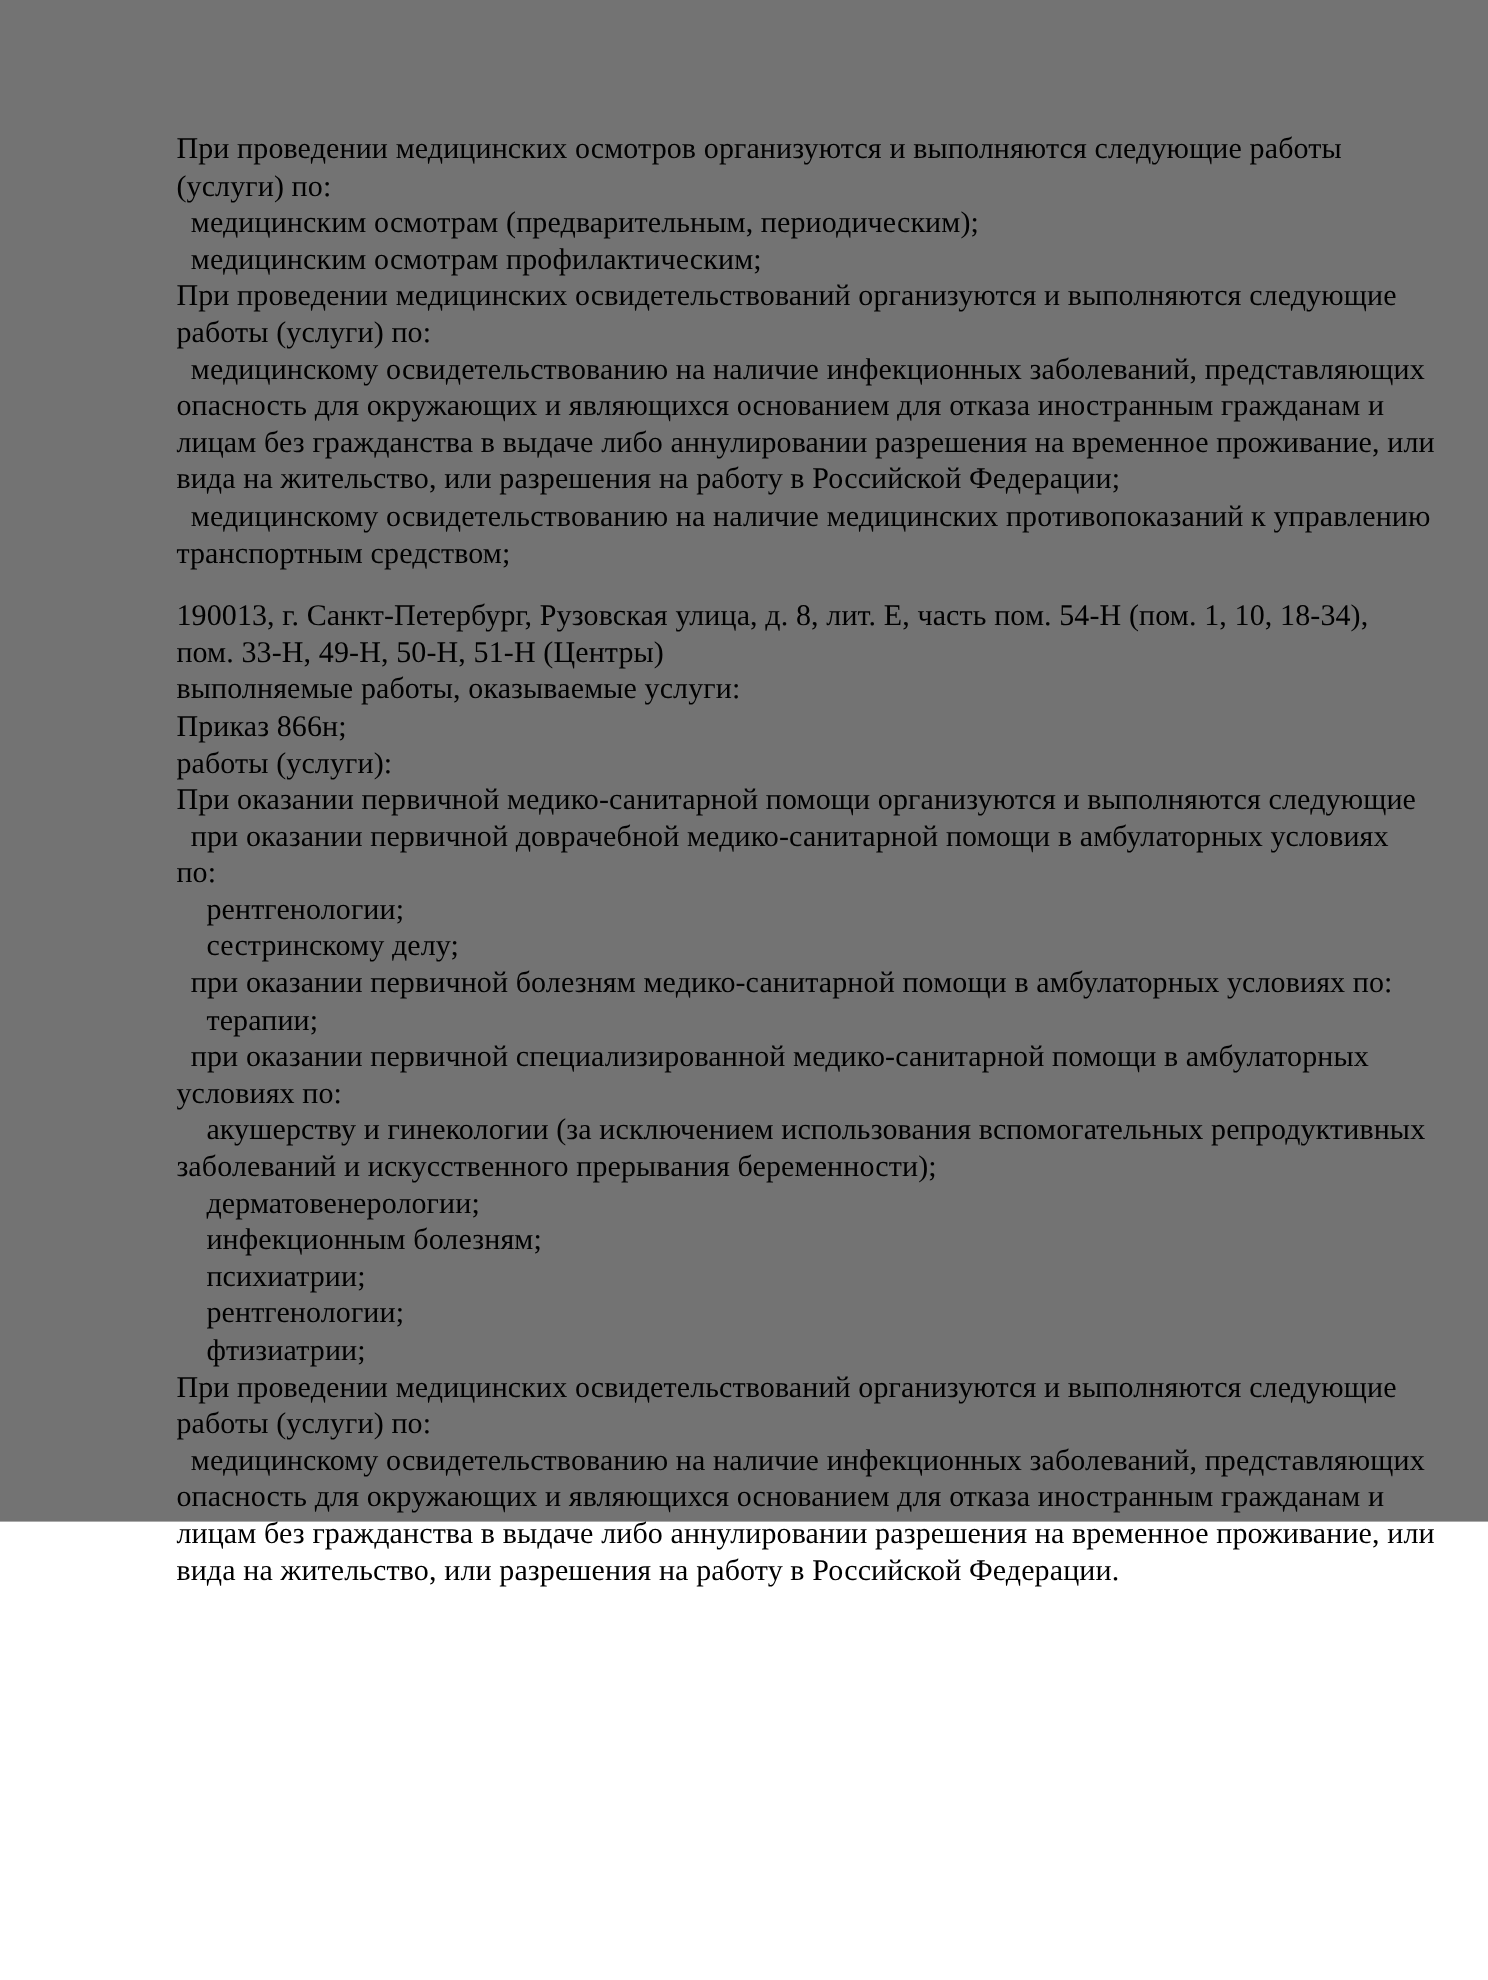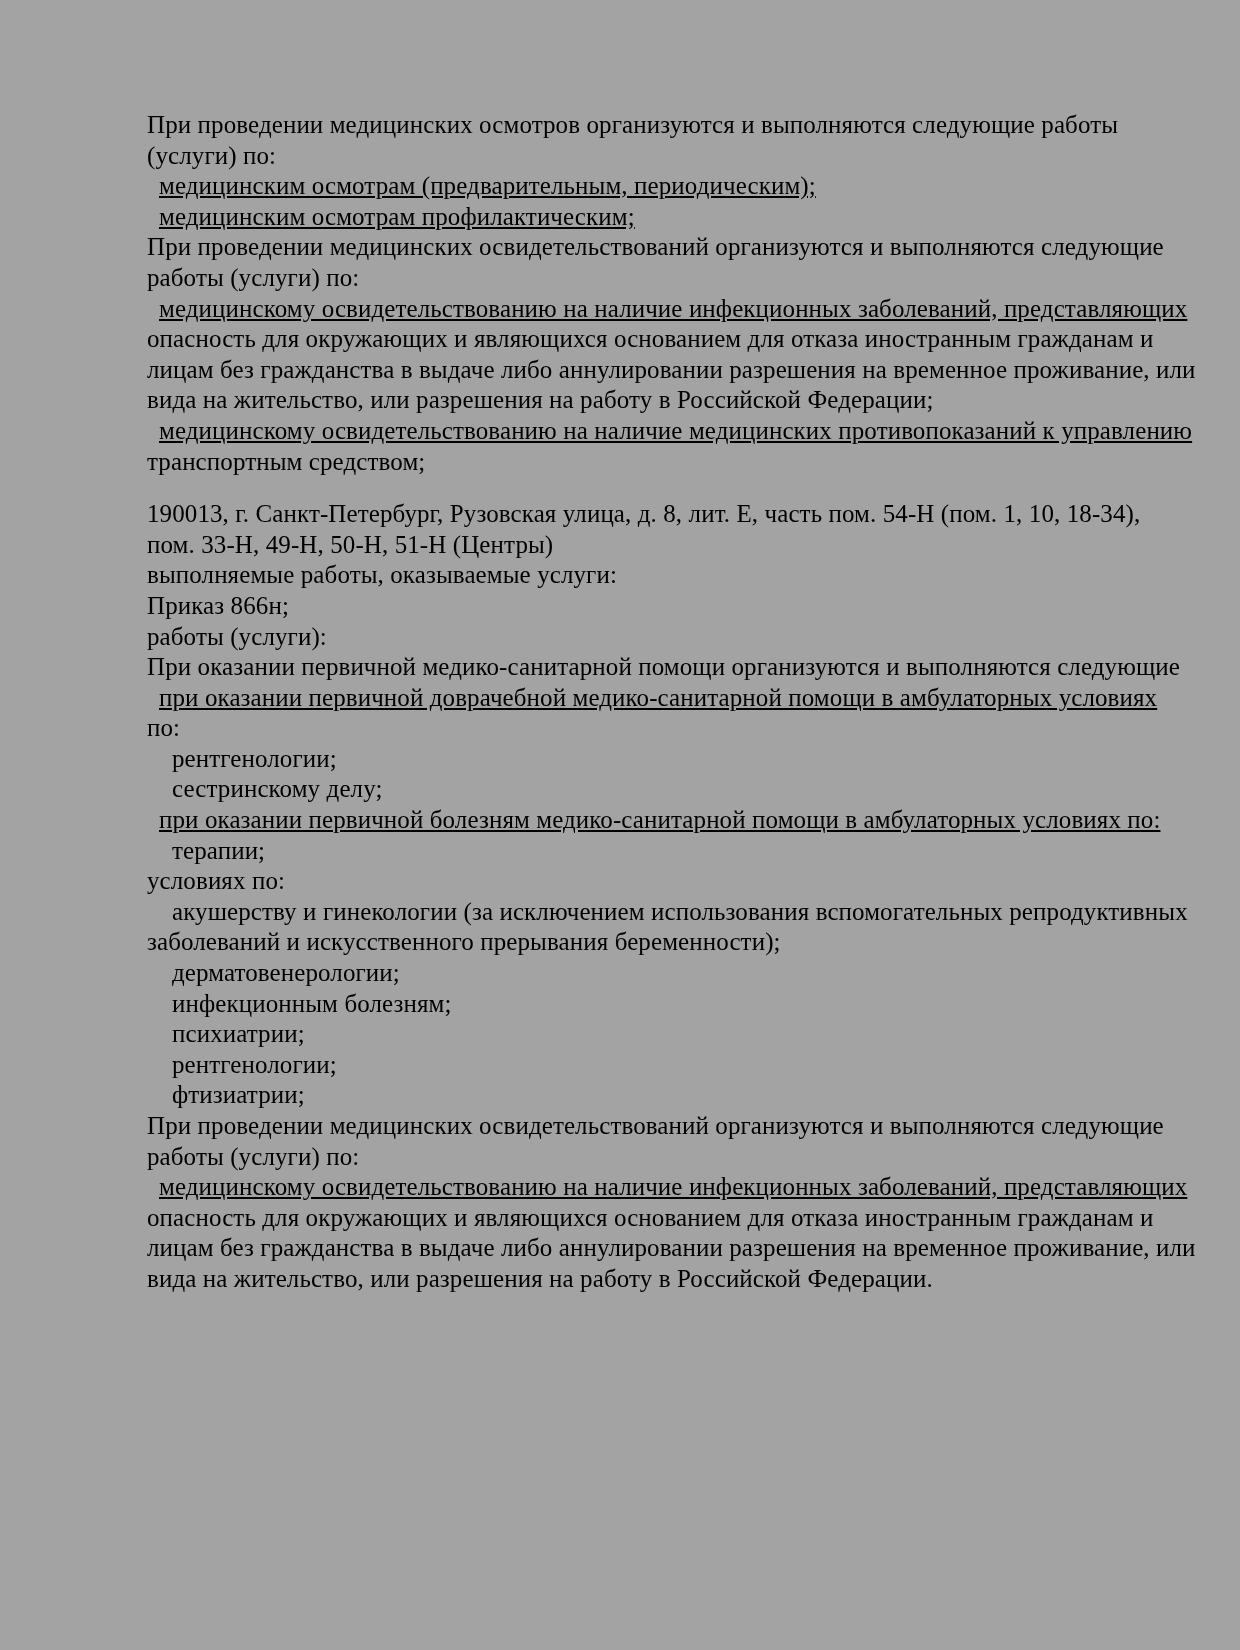--- a/index.html
+++ b/index.html
@@ -11,36 +11,36 @@
     width: 1240px;
     height: 1650px;
     position: relative;
     overflow: hidden;
     font-family: "Liberation Serif", serif;
   }
   .page {
     position: absolute;
     top: 0; left: 0;
     width: 1240px;
-    height: 1650px;
-    background: #a3a3a3;
+    height: 1268px;
+    background: #737373;
     box-sizing: border-box;
     padding: 110px 60px 0 147px;
   }
   .doc-text {
     color: #000000;
   }
   .line {
     font-size: 25px;
     line-height: 30.6px;
     white-space: pre;
     color: #000000;
     letter-spacing: 0.1px;
   }
-  .line.i1 { padding-left: 12px; text-decoration: underline; }
+  .line.i1 { padding-left: 12px; }
   .line.i2 { padding-left: 25px; }
   .line.blank { height: 22px; }
 </style>
 </head>
 <body>
 
 <div class="page">
   <div class="doc-text" id="doc-lines">
       <div class="line">При проведении медицинских осмотров организуются и выполняются следующие работы</div>
       <div class="line">(услуги) по:</div>
@@ -60,20 +60,21 @@
       <div class="line">выполняемые работы, оказываемые услуги:</div>
       <div class="line">Приказ 866н;</div>
       <div class="line">работы (услуги):</div>
       <div class="line">При оказании первичной медико-санитарной помощи организуются и выполняются следующие</div>
       <div class="line i1">при оказании первичной доврачебной медико-санитарной помощи в амбулаторных условиях</div>
       <div class="line">по:</div>
       <div class="line i2">рентгенологии;</div>
       <div class="line i2">сестринскому делу;</div>
       <div class="line i1">при оказании первичной болезням медико-санитарной помощи в амбулаторных условиях по:</div>
       <div class="line i2">терапии;</div>
+      <div class="line i1">при оказании первичной специализированной медико-санитарной помощи в амбулаторных</div>
       <div class="line">условиях по:</div>
       <div class="line i2">акушерству и гинекологии (за исключением использования вспомогательных репродуктивных</div>
       <div class="line">заболеваний и искусственного прерывания беременности);</div>
       <div class="line i2">дерматовенерологии;</div>
       <div class="line i2">инфекционным болезням;</div>
       <div class="line i2">психиатрии;</div>
       <div class="line i2">рентгенологии;</div>
       <div class="line i2">фтизиатрии;</div>
       <div class="line">При проведении медицинских освидетельствований организуются и выполняются следующие</div>
       <div class="line">работы (услуги) по:</div>

